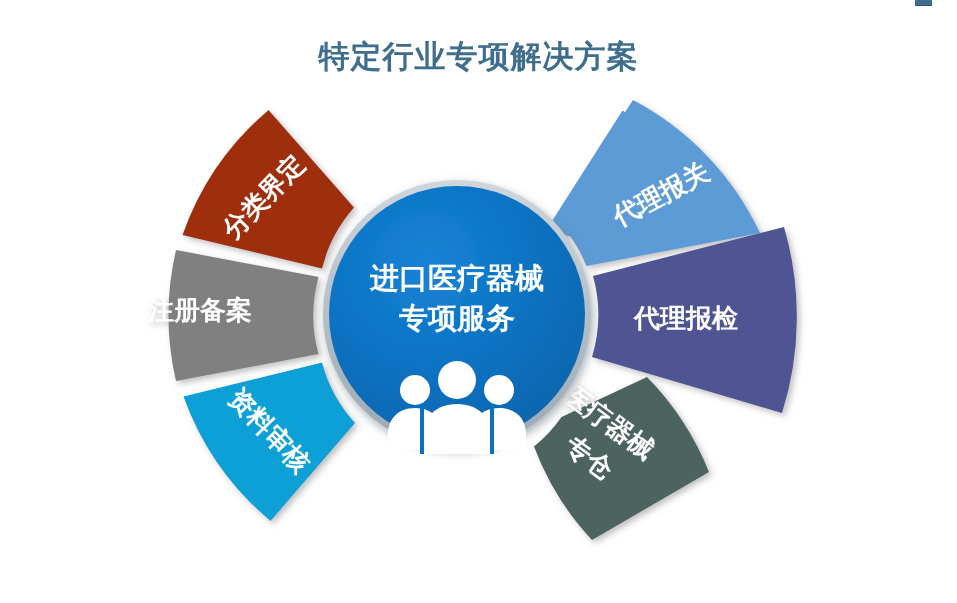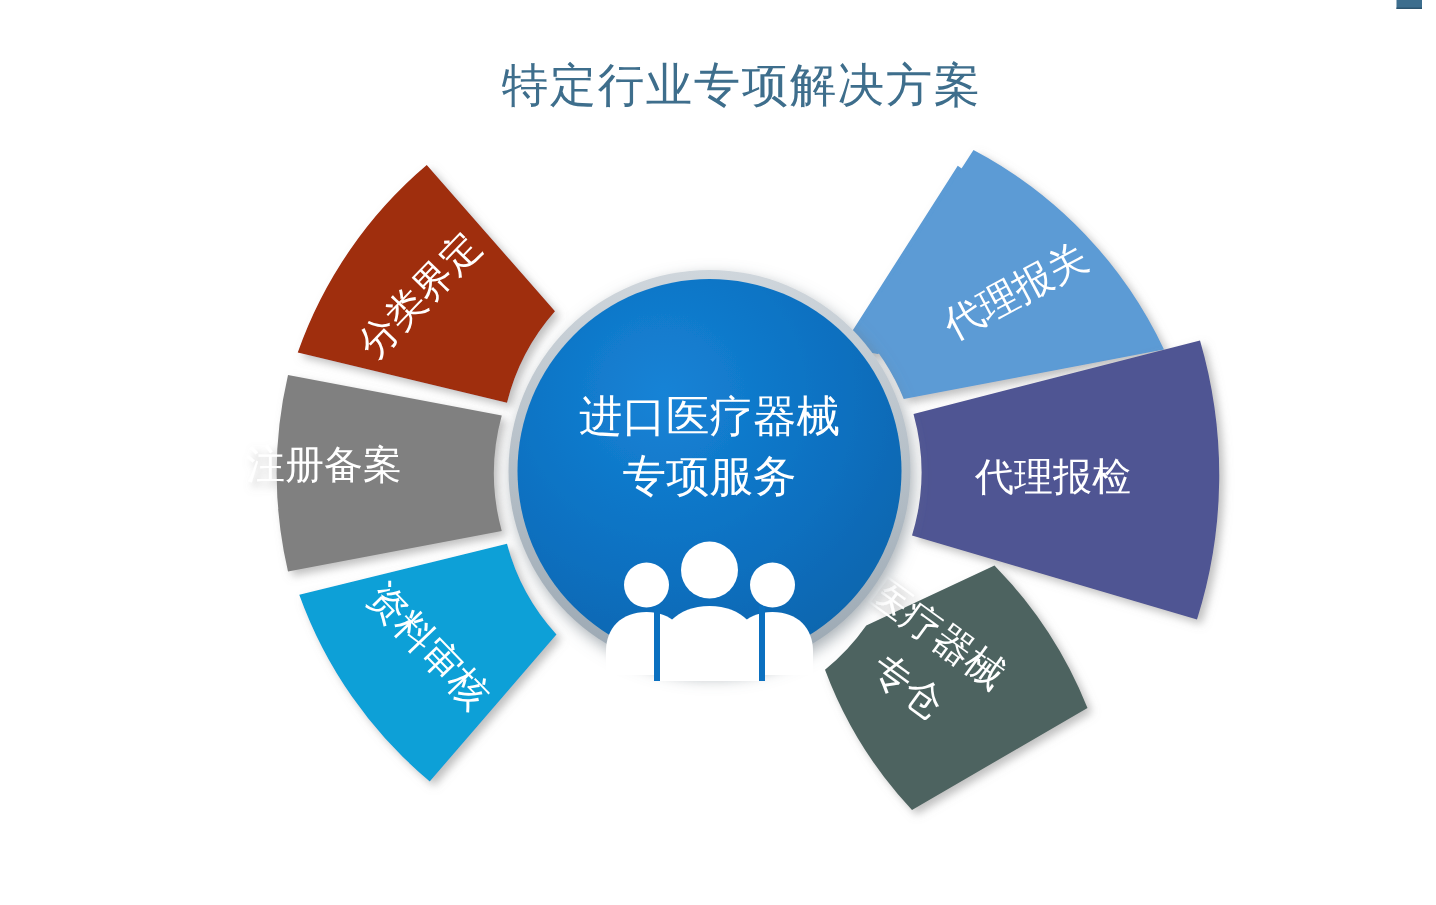--- a/index.html
+++ b/index.html
@@ -9,24 +9,25 @@
   }
   body {
     width: 957px;
     height: 603px;
     position: relative;
     overflow: hidden;
     font-family: "Liberation Sans", "DejaVu Sans", sans-serif;
   }
   #slide {
     position: absolute;
-    left: 16px; top: 0;
+    left: 0; top: 0;
     width: 932px;
     height: 603px;
     background: #ffffff;
+    font-weight: bold;
   }
   #corner-bar {
     position: absolute;
     right: 0;
     top: 0;
     width: 17px;
     height: 5px;
     background: #3D6E8E;
     border-bottom: 1px solid #2d5570;
   }

